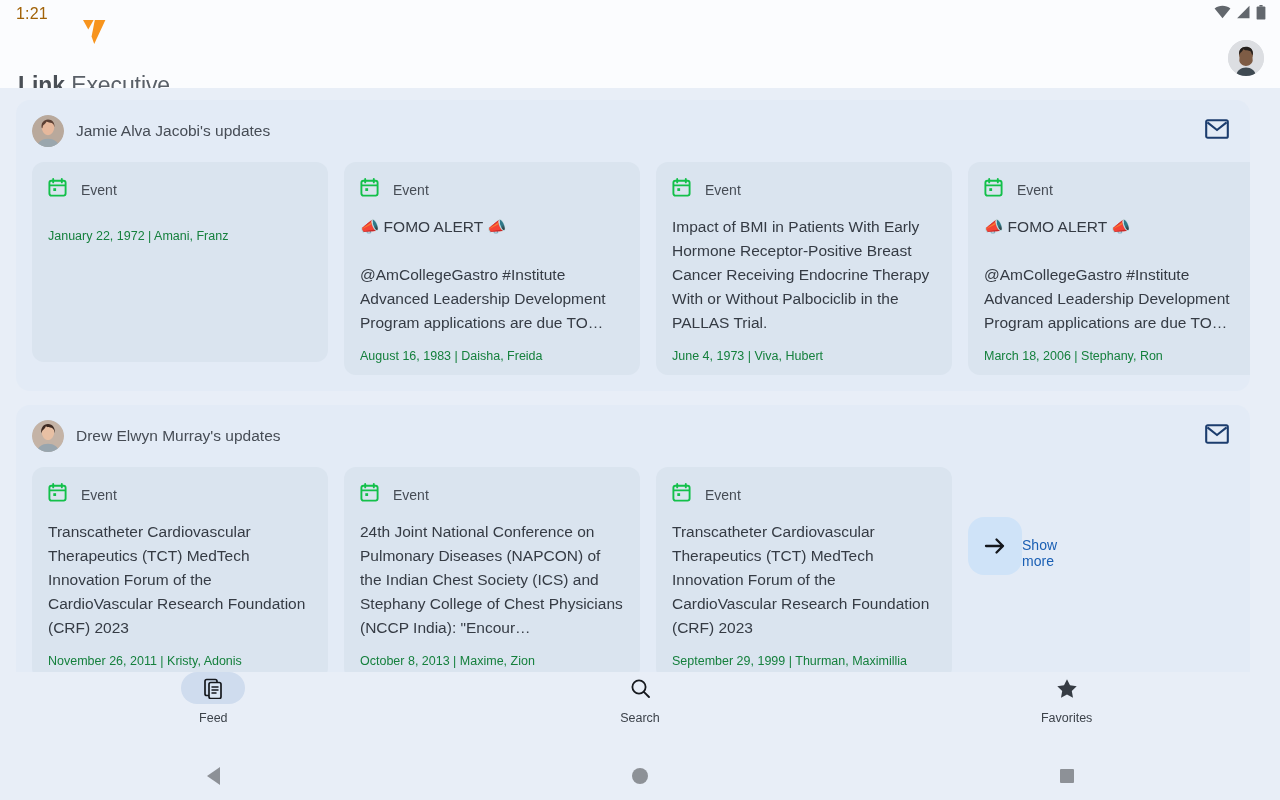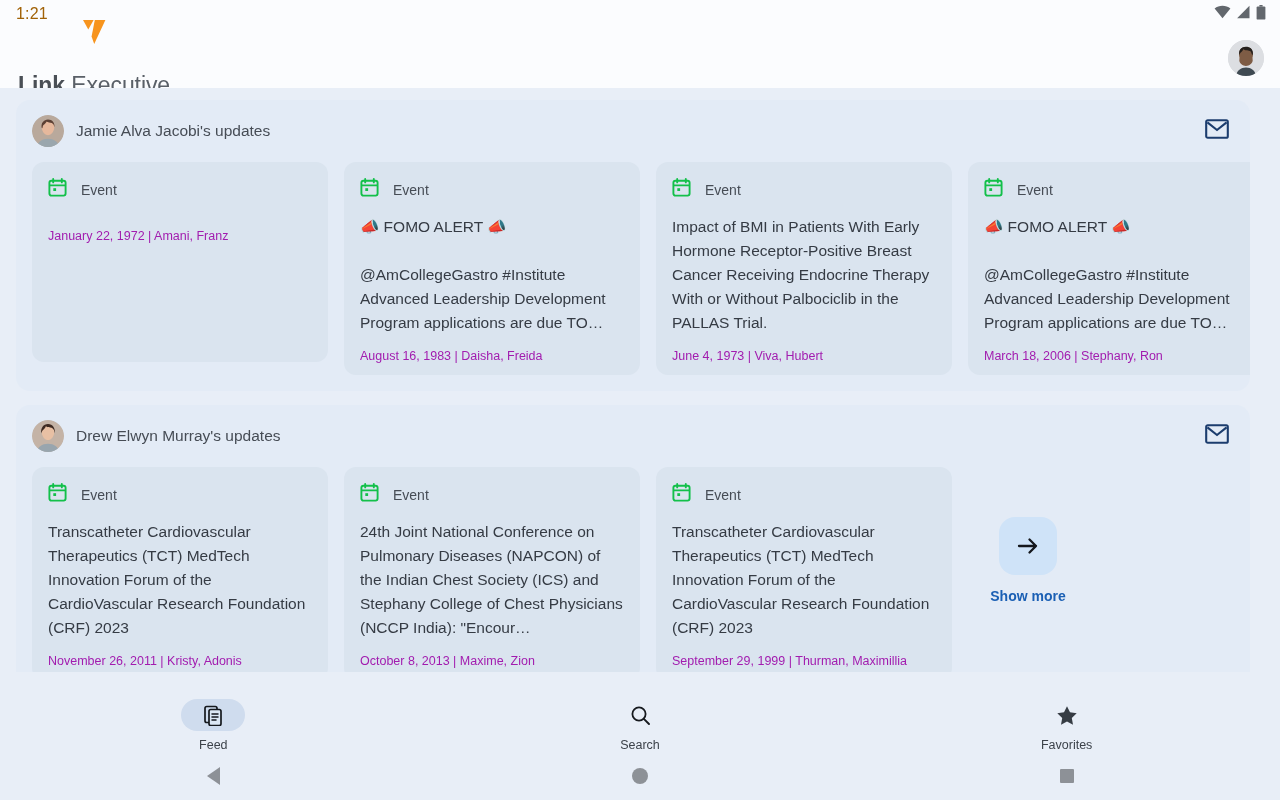--- a/index.html
+++ b/index.html
@@ -150,34 +150,33 @@
 
   .card-title {
     font-size: 15.5px;
     line-height: 24px;
     color: #353b44;
     flex: 1 1 auto;
     white-space: pre-line;
   }
   .card-meta {
     font-size: 12.5px;
-    color: #a21caf;
+    color: #15803d;
     margin-top: 14px;
   }
 
   
   .show-more {
     flex: 0 0 auto;
     width: 120px;
     display: flex;
-    flex-direction: column;
+    flex-direction: row;
     align-items: center;
     justify-content: center;
     padding-top: 50px;
-    font-weight: bold;
   }
   .show-more-btn {
     width: 58px;
     height: 58px;
     border-radius: 16px;
     background: #cfe3f8;
     display: flex;
     align-items: center;
     justify-content: center;
   }
@@ -188,21 +187,21 @@
   }
 
   
   .bottom-nav {
     position: absolute;
     left: 0; right: 0;
     bottom: 48px;
     height: 80px;
     background: #e8eef7;
     display: flex;
-    align-items: flex-end;
+    align-items: flex-start;
   }
   .nav-item {
     flex: 1 1 0;
     display: flex;
     flex-direction: column;
     align-items: center;
     gap: 7px;
   }
   .nav-pill {
     width: 64px;

